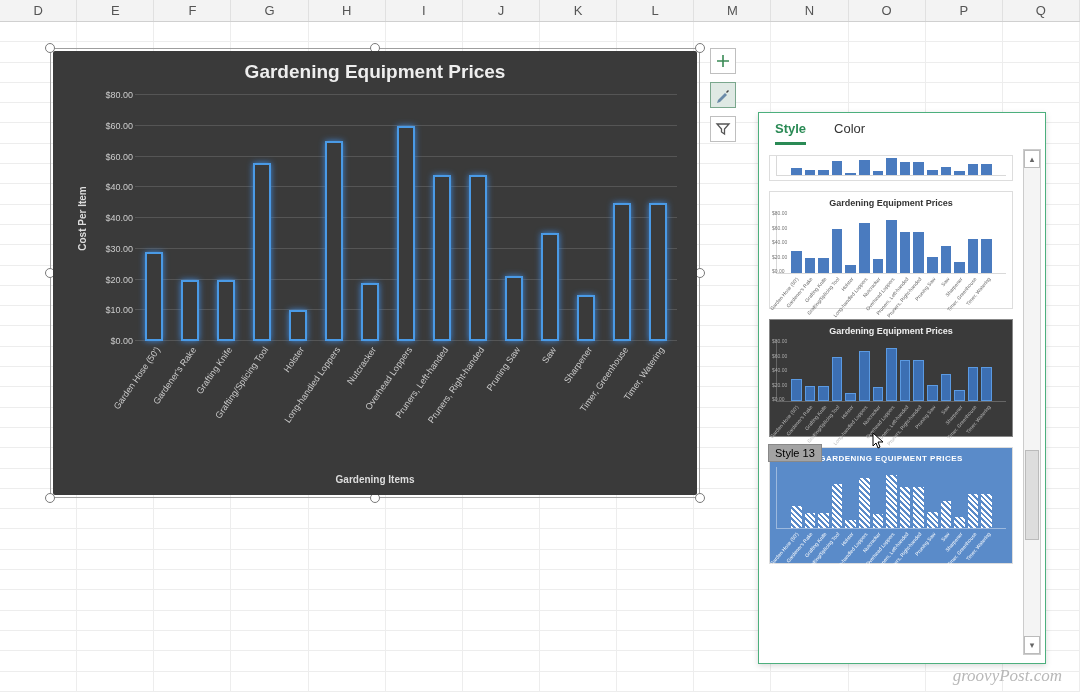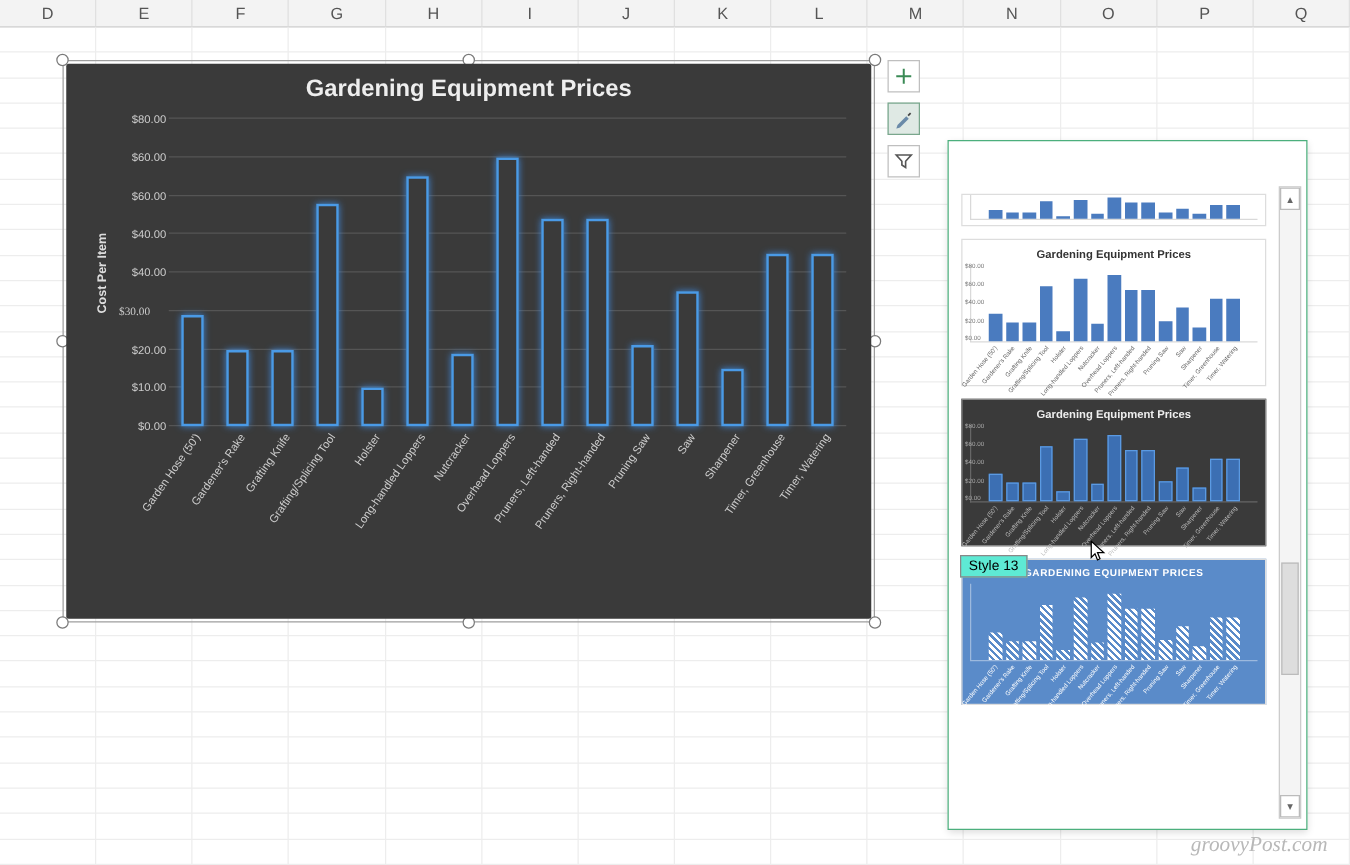--- a/index.html
+++ b/index.html
@@ -67,21 +67,21 @@
     .tcats { position:absolute; inset:0; display:flex; padding:0 14px; gap:3px;}
     .tcat { flex:1; position:relative;}
     .tcat span{ position:absolute; top:2px; left:50%; transform-origin:top left; transform:rotate(-50deg) translateX(-100%); font-size:5px; color:#666; white-space:nowrap;}
     .thumb.dark .tcat span{color:#bbb;}
     .thumb.blue .tcat span{color:#fff;}
     .tyaxis{position:absolute; left:2px; top:18px; bottom:34px; width:12px; display:flex; flex-direction:column; justify-content:space-between;}
     .tyaxis span{font-size:5px; color:#777; text-align:right;}
     .thumb.dark .tyaxis span{color:#aaa;}
     .thumb.partial { padding-top:0; }
     .thumb.partial .tbars{height:20px;}
-    .tooltip { position:absolute; background:#5eead4; border:1px solid #888; font-size:11px; padding:2px 6px; z-index:10; }
+    .tooltip { position:absolute; background:#a3a3a3; border:1px solid #888; font-size:11px; padding:2px 6px; z-index:10; }
     .cursor { position:absolute; width:14px; height:18px; z-index:11; }
     .cursor svg{width:100%;height:100%;}
 
     .scroll-track{position:absolute; top:36px; right:4px; bottom:8px; width:18px; border:1px solid #ccc; background:#f4f4f4;}
     .scroll-btn{position:absolute; left:0; right:0; height:18px; background:#fff; border:1px solid #bbb; display:flex;align-items:center;justify-content:center;font-size:9px;color:#666;cursor:pointer;}
     .scroll-btn.up{top:0;} .scroll-btn.dn{bottom:0;}
     .scroll-thumb{position:absolute; left:1px; right:1px; top:300px; height:90px; background:#ddd; border:1px solid #bbb;}
 
     .watermark{position:absolute; right:18px; bottom:6px; font-family:Georgia,serif; font-style:italic; color:#b8b8b8; font-size:17px;}
   </style>
@@ -172,21 +172,21 @@
 
   <div class="chart">
     <div class="chart-title">Gardening Equipment Prices</div>
     <div class="y-label">
         <span>Cost Per Item</span>
       </div>
     <div class="y-axis" id="yaxis">
         <div class="y-tick" style="bottom: 0%; transform: translateY(50%); right: 2px; position: absolute;">$0.00</div>
         <div class="y-tick" style="bottom: 12.5%; transform: translateY(50%); right: 2px; position: absolute;">$10.00</div>
         <div class="y-tick" style="bottom: 25%; transform: translateY(50%); right: 2px; position: absolute;">$20.00</div>
-        <div class="y-tick" style="bottom: 37.5%; transform: translateY(50%); right: 15px; position: absolute; font-family: Liberation Serif, serif;">$30.00</div>
+        <div class="y-tick" style="bottom: 37.5%; transform: translateY(50%); right: 2px; position: absolute;">$30.00</div>
         <div class="y-tick" style="bottom: 50%; transform: translateY(50%); right: 2px; position: absolute;">$40.00</div>
         <div class="y-tick" style="bottom: 62.5%; transform: translateY(50%); right: 2px; position: absolute;">$40.00</div>
         <div class="y-tick" style="bottom: 75%; transform: translateY(50%); right: 2px; position: absolute;">$60.00</div>
         <div class="y-tick" style="bottom: 87.5%; transform: translateY(50%); right: 2px; position: absolute;">$60.00</div>
         <div class="y-tick" style="bottom: 100%; transform: translateY(50%); right: 2px; position: absolute;">$80.00</div>
       </div>
     <div class="plot-area">
       <div class="plot-grid" id="pgrid">
           <div class="hline" style="bottom: 0%;"></div>
           <div class="hline" style="bottom: 12.5%;"></div>
@@ -286,20 +286,21 @@
         <div class="x-slot">
           <div class="x-tick">Sharpener</div>
         </div>
         <div class="x-slot">
           <div class="x-tick">Timer, Greenhouse</div>
         </div>
         <div class="x-slot">
           <div class="x-tick">Timer, Watering</div>
         </div>
       </div>
+    <div class="x-label">Gardening Items</div>
   </div>
 </div>
 
 <div class="sidebtns">
   <div class="sidebtn">
     <svg width="16" height="16" viewBox="0 0 16 16">
         <path d="M8 2v12M2 8h12" stroke="#3a8a55" stroke-width="1.6" fill="none"></path>
       </svg>
   </div>
   <div class="sidebtn active">
@@ -309,20 +310,24 @@
       </svg>
   </div>
   <div class="sidebtn">
     <svg width="16" height="16" viewBox="0 0 16 16">
         <path d="M2 3h12l-4.5 5v5l-3-2V8z" fill="none" stroke="#555" stroke-width="1.3"></path>
       </svg>
   </div>
 </div>
 
 <div class="pane">
+  <div class="pane-tabs">
+    <div class="pane-tab active">Style</div>
+    <div class="pane-tab">Color</div>
+  </div>
   <div class="scroll-track">
     <div class="scroll-btn up">▴</div>
     <div class="scroll-thumb"></div>
     <div class="scroll-btn dn">▾</div>
   </div>
   <div class="pane-body">
 
     <div class="thumb partial">
       <div class="tbars" id="tbars0">
           <div class="tbar" style="height: 36.25%;"></div>

